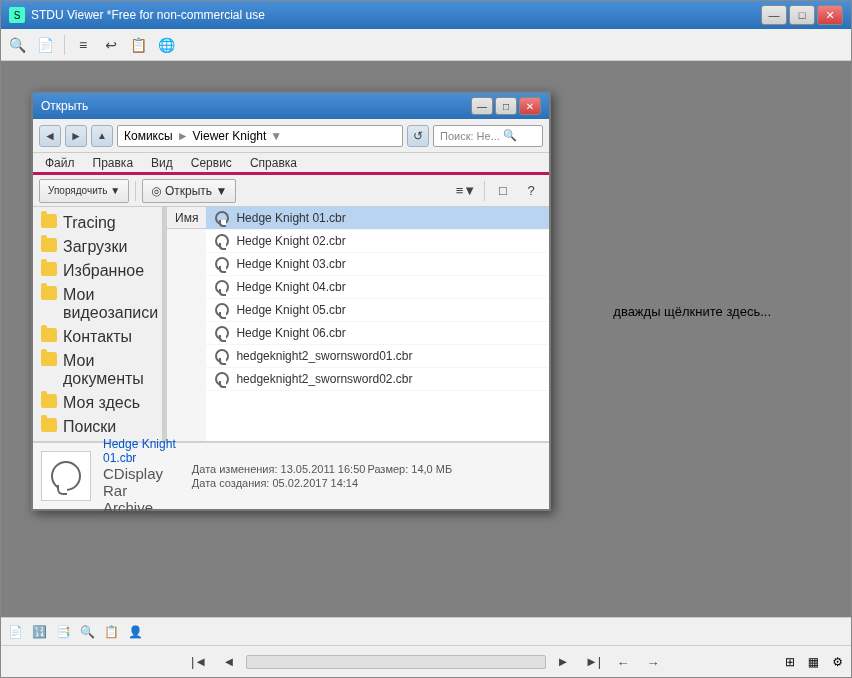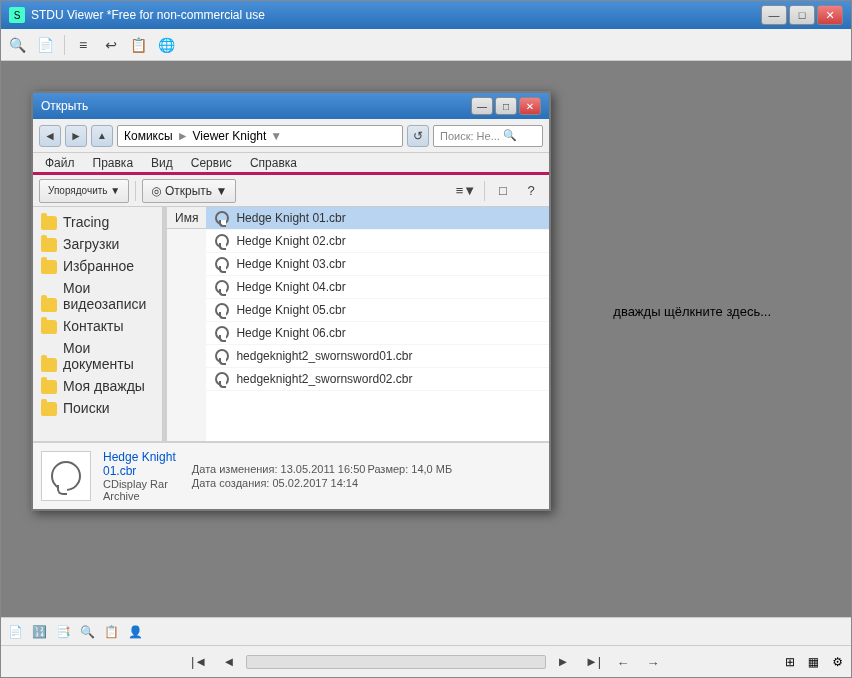--- a/index.html
+++ b/index.html
@@ -267,25 +267,25 @@
     .dialog-sidebar {
       width: 130px;
       background: #f0f0f0;
       border-right: 1px solid #ccc;
       overflow-y: auto;
       flex-shrink: 0;
       padding: 4px 0;
     }
     .sidebar-item {
       display: flex;
-      align-items: flex-end;
+      align-items: flex-start;
       padding: 3px 8px;
       gap: 6px;
       cursor: pointer;
-      font-size: 14px;
+      font-size: 16px;
       color: #333;
     }
     .folder-icon {
       width: 16px; height: 14px;
       background: #f5c842;
       border-radius: 1px 3px 2px 2px;
       position: relative;
       flex-shrink: 0;
     }
     .folder-icon::before {
@@ -404,21 +404,21 @@
       position: absolute;
       bottom: -6px; left: 4px;
       width: 8px; height: 8px;
       background: white;
       border-left: 2px solid #666;
       border-bottom: 2px solid #666;
       border-radius: 0 0 0 6px;
     }
     .file-info-text { flex: 1; }
     .file-info-name { font-size: 12px; color: #0055cc; font-weight: normal; }
-    .file-info-type { font-size: 11px; color: #555; }
+    .file-info-type { font-size: 15px; color: #555; }
     .file-info-meta {
       display: grid;
       grid-template-columns: 1fr 1fr;
       gap: 2px;
       font-size: 11px; color: #555;
     }
 
     
     .outer-statusbar {
       height: 28px;
@@ -576,21 +576,21 @@
           <div class="sidebar-item">
             <div class="folder-icon"></div>
             <span>Контакты</span>
           </div>
           <div class="sidebar-item">
             <div class="folder-icon"></div>
             <span>Мои документы</span>
           </div>
           <div class="sidebar-item">
             <div class="folder-icon"></div>
-            <span>Моя дважды</span>
+            <span>Моя здесь</span>
           </div>
           <div class="sidebar-item">
             <div class="folder-icon"></div>
             <span>Поиски</span>
           </div>
         </div>
 
         <div class="sidebar-resizer"></div>
 
         <div class="file-list-area">

